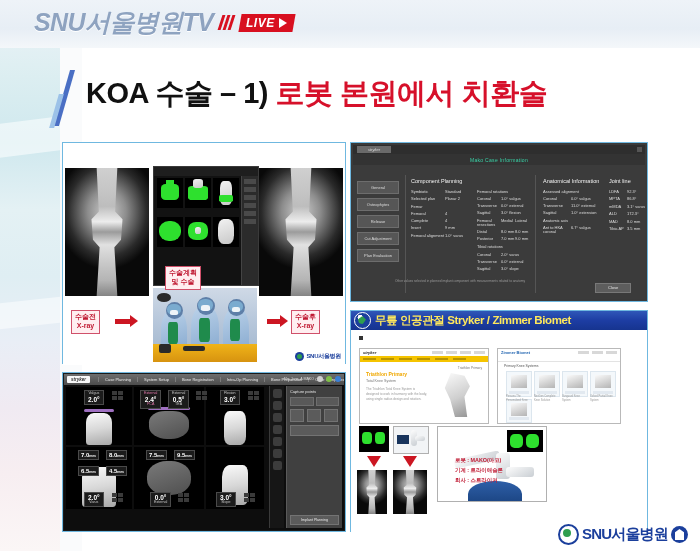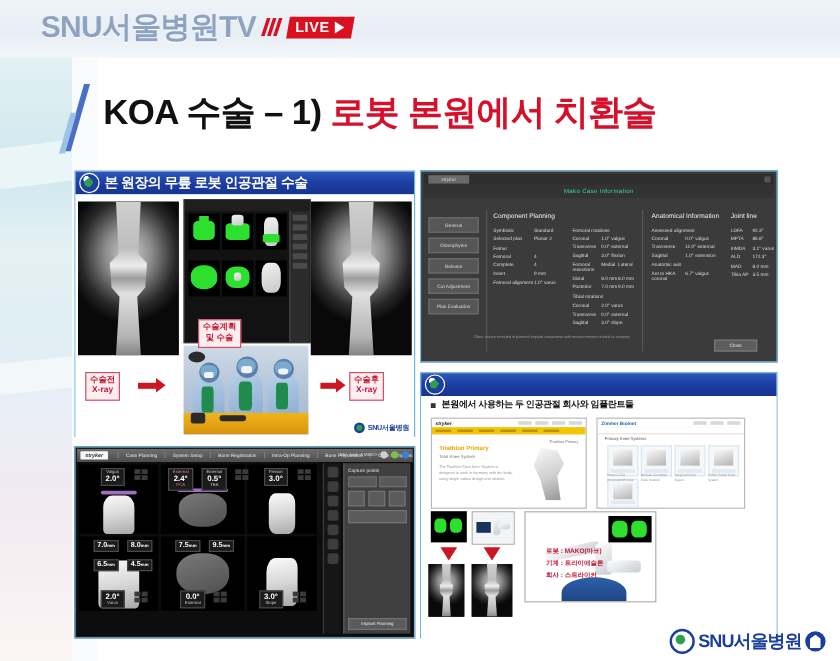--- a/index.html
+++ b/index.html
@@ -15,21 +15,21 @@
     background:linear-gradient(180deg,#eef4f8 0%,#dceef1 14%,#cfe8ee 26%,
       #e4f1f4 38%,#dfeef3 50%,#e9eef6 62%,#f0eaf2 74%,#f7eef1 86%,#fbf6f6 100%);}
   .edge-band:after{content:"";position:absolute;left:0;top:120px;width:60px;height:34px;
     background:rgba(255,255,255,.55);transform:skewY(-7deg);}
   .edge-band2{position:absolute;left:0;top:300px;width:60px;height:26px;
     background:rgba(255,255,255,.5);transform:skewY(-6deg);}
   .edge-white{position:absolute;left:60px;top:0;width:22px;height:551px;background:#fafbfc;}
 
   
   .hdr{position:absolute;left:0;top:0;width:700px;height:48px;
-    background:linear-gradient(180deg,#eef3f8 0%,#e7eef5 60%,#f4f7fa 100%);}
+    background:linear-gradient(180deg,#eef3f8 0%,#e7eef5 60%,#f4f7fa 100%);font-style:italic;}
   .hdr-inner{position:absolute;left:34px;top:6px;display:flex;align-items:center;gap:7px;}
   .hdr-title{font-size:25px;font-weight:bold;color:#8ea3c0;letter-spacing:-.6px;
     text-shadow:0 1px 0 #fff;}
   .slash{display:flex;gap:2px;transform:skewX(-18deg);}
   .slash i{display:block;width:3px;height:15px;background:#d81020;}
   .live{display:flex;align-items:center;gap:4px;background:#d81020;color:#fff;
     font-size:12px;font-weight:bold;letter-spacing:.5px;padding:2px 7px 2px 6px;
     transform:skewX(-10deg);}
   .live span{transform:skewX(10deg);}
   .live .tri{width:0;height:0;border-left:8px solid #fff;border-top:5px solid transparent;
@@ -261,24 +261,20 @@
 
   <div class="title-row">
     <div class="tick"></div>
     <div class="tick2"></div>
     <div class="ttl">
       <span class="k">KOA 수술 – 1) </span><span class="r">로봇 본원에서 치환술</span>
     </div>
   </div>
 
   <div class="panel" id="panelA">
-    <div class="banner">
-      <div class="logo-dot"></div>
-      <div class="btxt">본 원장의 무릎 로봇 인공관절 수술</div>
-    </div>
     <div class="pA-body">
 
       <div class="xr" id="xrL"></div>
       <div class="xr" id="xrR"></div>
 
       <div class="plan">
         <div class="ptop"></div>
         <div class="pcell" style="left:3px;top:11px;width:26px;height:30px;">
           <div class="green" style="left:4px;top:6px;width:18px;height:16px;border-radius:25%;"></div>
           <div class="green" style="left:9px;top:2px;width:8px;height:7px;"></div>
@@ -669,24 +665,24 @@
         </div>
         <div class="wide"></div>
         <div class="btm">Implant Planning</div>
       </div>
     </div>
   </div>
 
   <div class="panel" id="panelD">
     <div class="banner yel">
       <div class="logo-dot"></div>
+      <div class="btxt">무릎 인공관절 Stryker / Zimmer Biomet</div>
     </div>
     <div class="pD-body">
       <div style="position:absolute;left:8px;top:6px;width:4px;height:4px;background:#333;"></div>
-      <div class="sub" style="left:17px;top:2px;">본원에서 사용하는 두 인공관절 회사와 임플란트들</div>
 
       <div class="site" style="left:8px;top:18px;width:128px;height:74px;">
         <div class="sbar">
           <div class="slogo">stryker</div>
           <div class="snav">
               <u></u>
               <u></u>
               <u></u>
               <u></u>
             </div>

